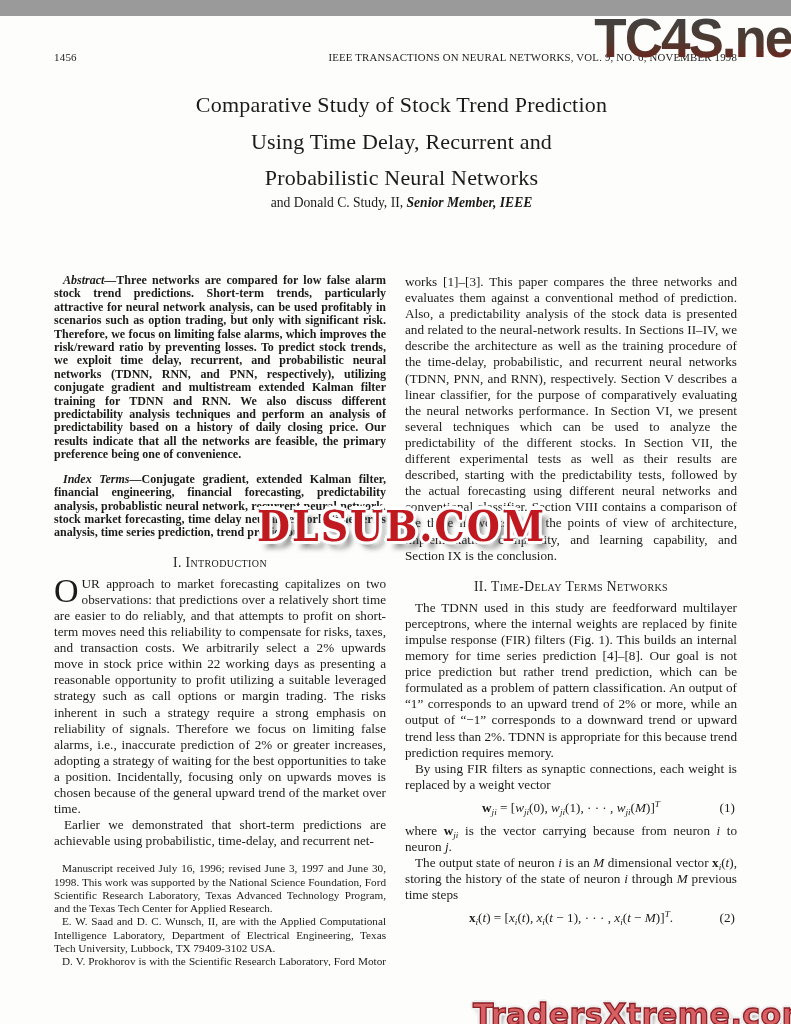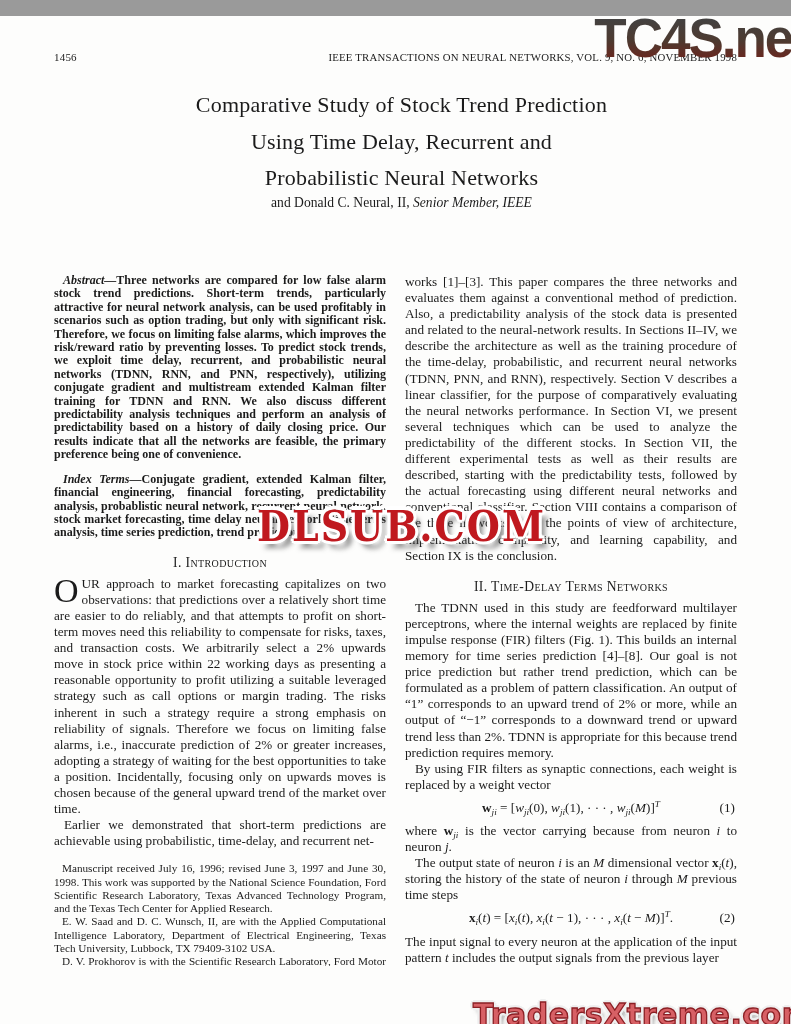--- a/index.html
+++ b/index.html
@@ -107,21 +107,21 @@
     <span class="journal">IEEE TRANSACTIONS ON NEURAL NETWORKS, VOL. 9, NO. 6, NOVEMBER 1998</span>
   </div>
 
   <div class="title">
     <div>Comparative Study of Stock Trend Prediction</div>
     <div>Using Time Delay, Recurrent and</div>
     <div>Probabilistic Neural Networks</div>
   </div>
 
   <div class="authors">
-    <div><span>and Donald C. Neural, II, </span><span style="font-style: italic;">Senior Member, IEEE</span></div>
+    <div><span>and Donald C. Study, II, </span><span style="font-style: italic; font-weight: bold;">Senior Member, IEEE</span></div>
   </div>
 
   <div class="columns">
 
     <div class="col">
       <p class="abstract"><span class="lead-label">Abstract—</span><span>Three networks are compared for low false alarm stock trend predictions. Short-term trends, particularly attractive for neural network analysis, can be used profitably in scenarios such as option trading, but only with significant risk. Therefore, we focus on limiting false alarms, which improves the risk/reward ratio by preventing losses. To predict stock trends, we exploit time delay, recurrent, and probabilistic neural networks (TDNN, RNN, and PNN, respectively), utilizing conjugate gradient and multistream extended Kalman filter training for TDNN and RNN. We also discuss different predictability analysis techniques and perform an analysis of predictability based on a history of daily closing price. Our results indicate that all the networks are feasible, the primary preference being one of convenience.</span></p>
 
       <p class="index-terms"><span class="lead-label">Index Terms—</span><span>Conjugate gradient, extended Kalman filter, financial engineering, financial forecasting, predictability analysis, probablistic neural network, recurrent neural network, stock market forecasting, time delay neural network, time series analysis, time series prediction, trend prediction.</span></p>
 
       <h1 class="section-heading">I. Introduction</h1>
@@ -154,21 +154,20 @@
 
       <p class="para noindent"><span>where </span><span style="font-weight: bold;">w</span><span class="sub" style="font-style: italic;">ji</span><span> is the vector carrying because from neuron </span><span style="font-style: italic;">i</span><span> to neuron </span><span style="font-style: italic;">j</span><span>.</span></p>
 
       <p class="para"><span>The output state of neuron </span><span style="font-style: italic;">i</span><span> is an </span><span style="font-style: italic;">M</span><span> dimensional vector </span><span style="font-weight: bold;">x</span><span class="sub" style="font-style: italic;">i</span><span>(</span><span style="font-style: italic;">t</span><span>), storing the history of the state of neuron </span><span style="font-style: italic;">i</span><span> through </span><span style="font-style: italic;">M</span><span> previous time steps</span></p>
 
       <div class="equation">
         <span><span style="font-weight: bold;">x</span><span class="sub" style="font-style: italic;">i</span><span>(</span><span style="font-style: italic;">t</span><span>) = [</span><span style="font-style: italic;">x</span><span class="sub" style="font-style: italic;">i</span><span>(</span><span style="font-style: italic;">t</span><span>), </span><span style="font-style: italic;">x</span><span class="sub" style="font-style: italic;">i</span><span>(</span><span style="font-style: italic;">t</span><span> − 1), · · · , </span><span style="font-style: italic;">x</span><span class="sub" style="font-style: italic;">i</span><span>(</span><span style="font-style: italic;">t</span><span> − </span><span style="font-style: italic;">M</span><span>)]</span><span class="sup" style="font-style: italic;">T</span><span>.</span></span>
         <span class="eqnum">(2)</span>
       </div>
 
-      <p class="para noindent"><span>The input signal to every neuron at the application of the input pattern </span><span style="font-style: italic;">t</span><span> includes the output signals from the previous layer</span></p>
     </div>
   </div>
 
 
   <div class="wm wm-tc4s">TC4S.net</div>
   <div class="wm wm-dlsub">DLSUB.COM</div>
   <div class="wm wm-traders">TradersXtreme.com</div>
 
 </div>
 

